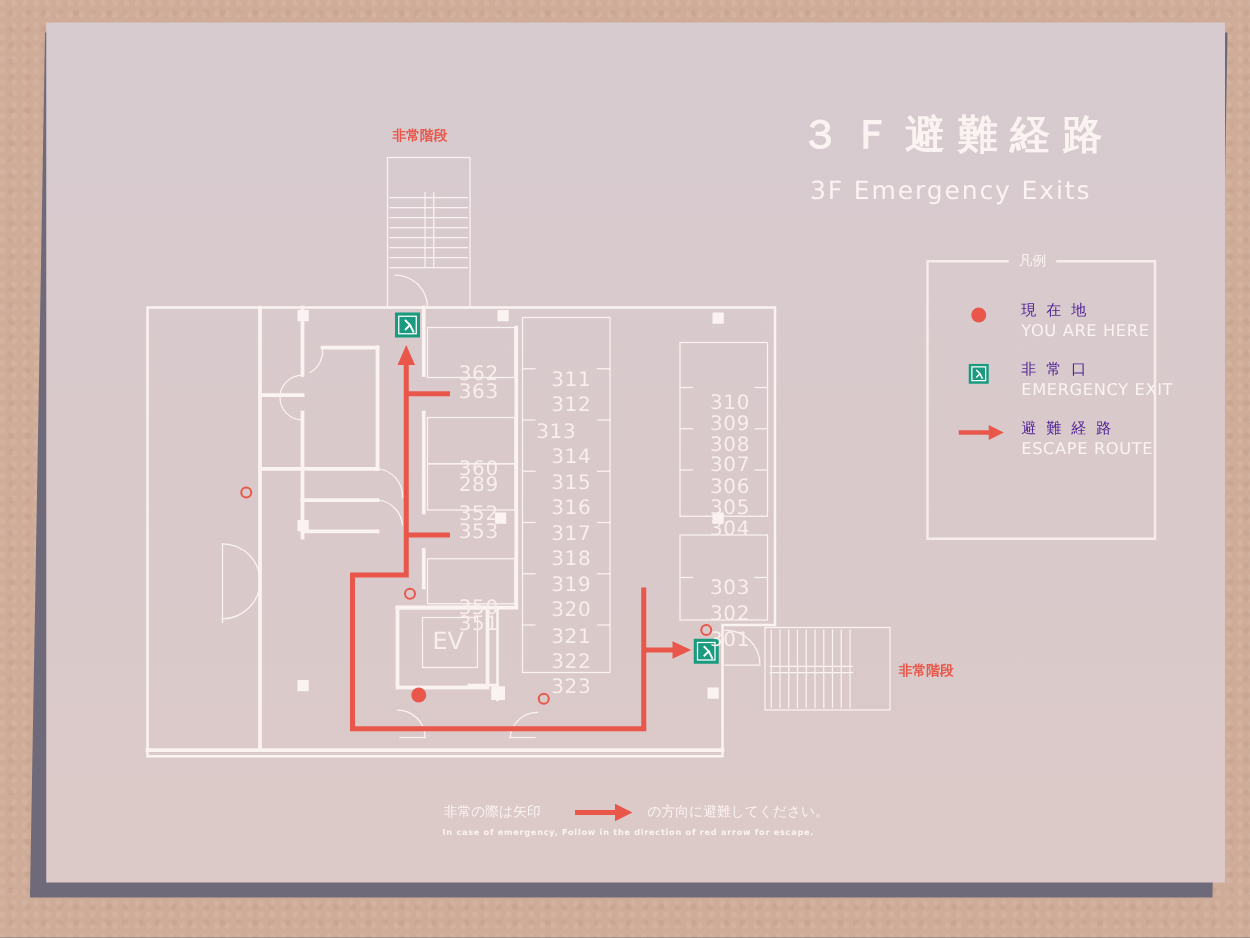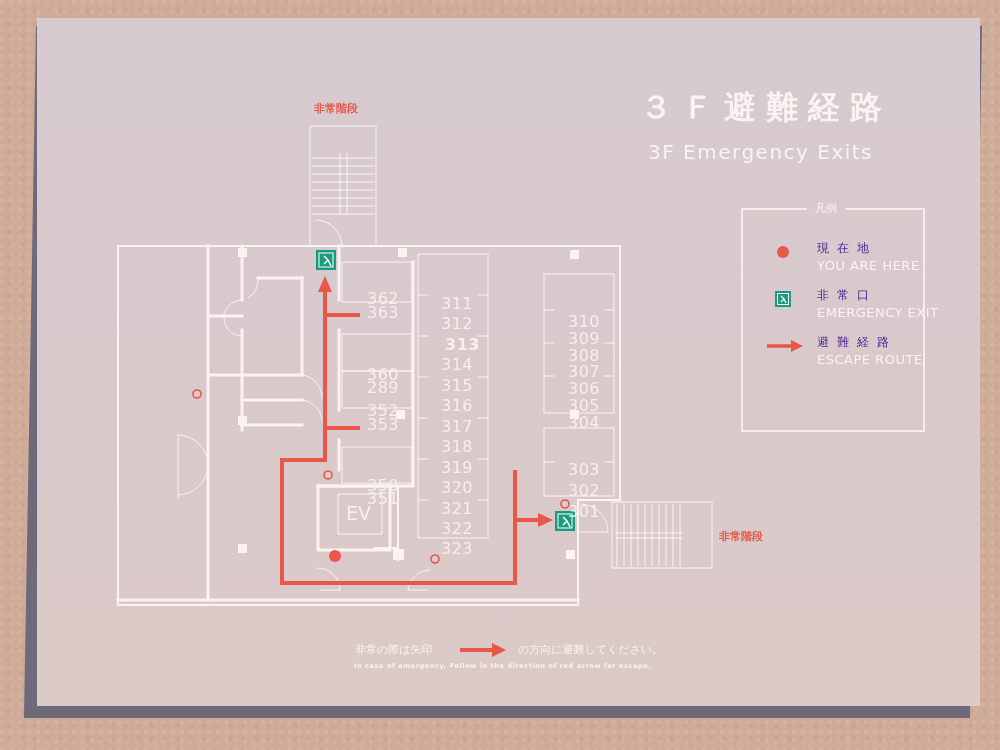--- a/index.html
+++ b/index.html
@@ -232,21 +232,21 @@
 <div class="room-num" style="left:367px;top:279px;">363</div>
 <div class="room-num" style="left:367px;top:341px;">360</div>
 <div class="room-num" style="left:367px;top:354px;">289</div>
 <div class="room-num" style="left:367px;top:377px;">352</div>
 <div class="room-num" style="left:367px;top:391px;">353</div>
 <div class="room-num" style="left:367px;top:452px;">350</div>
 <div class="room-num" style="left:367px;top:465px;">351</div>
 
 <div class="room-num" style="left:441px;top:270px;">311</div>
 <div class="room-num" style="left:441px;top:290px;">312</div>
-<div class="room-num" style="left:445px;top:311px;font-weight:bold;">313</div>
+<div class="room-num" style="left:429px;top:311px;">313</div>
 <div class="room-num" style="left:441px;top:331px;">314</div>
 <div class="room-num" style="left:441px;top:352px;">315</div>
 <div class="room-num" style="left:441px;top:372px;">316</div>
 <div class="room-num" style="left:441px;top:393px;">317</div>
 <div class="room-num" style="left:441px;top:413px;">318</div>
 <div class="room-num" style="left:441px;top:434px;">319</div>
 <div class="room-num" style="left:441px;top:454px;">320</div>
 <div class="room-num" style="left:441px;top:475px;">321</div>
 <div class="room-num" style="left:441px;top:495px;">322</div>
 <div class="room-num" style="left:441px;top:515px;">323</div>

